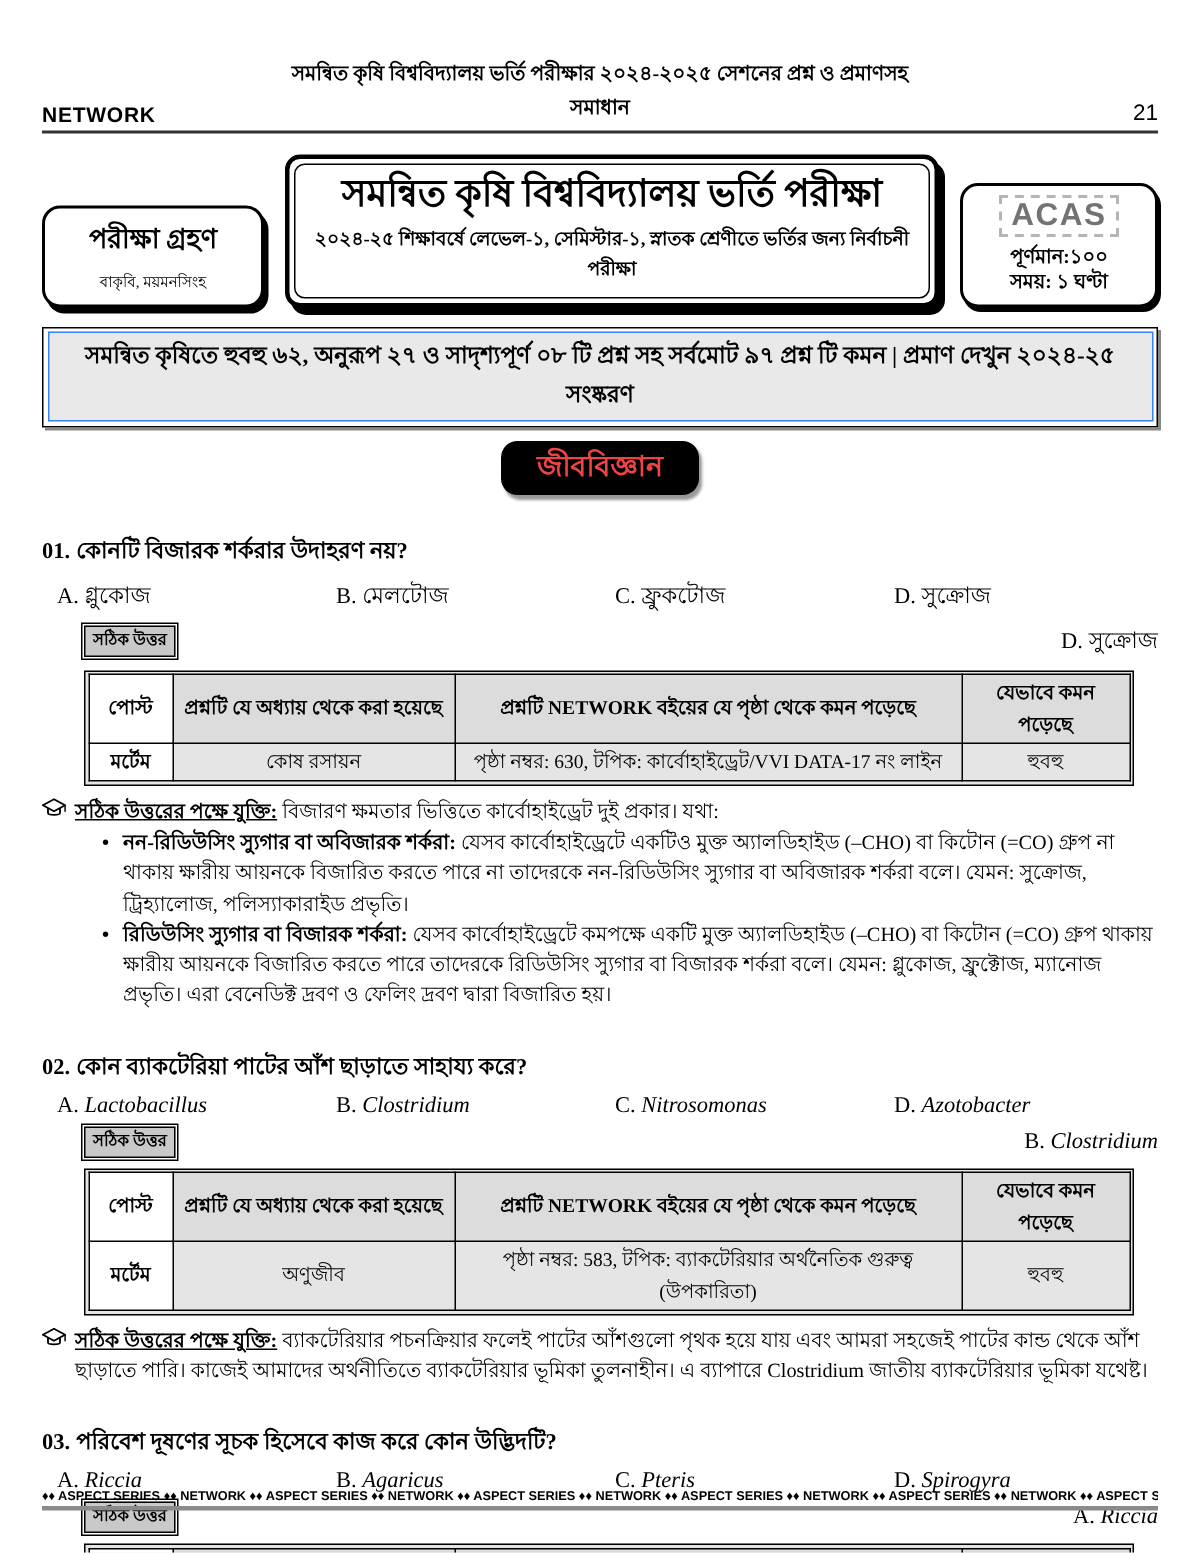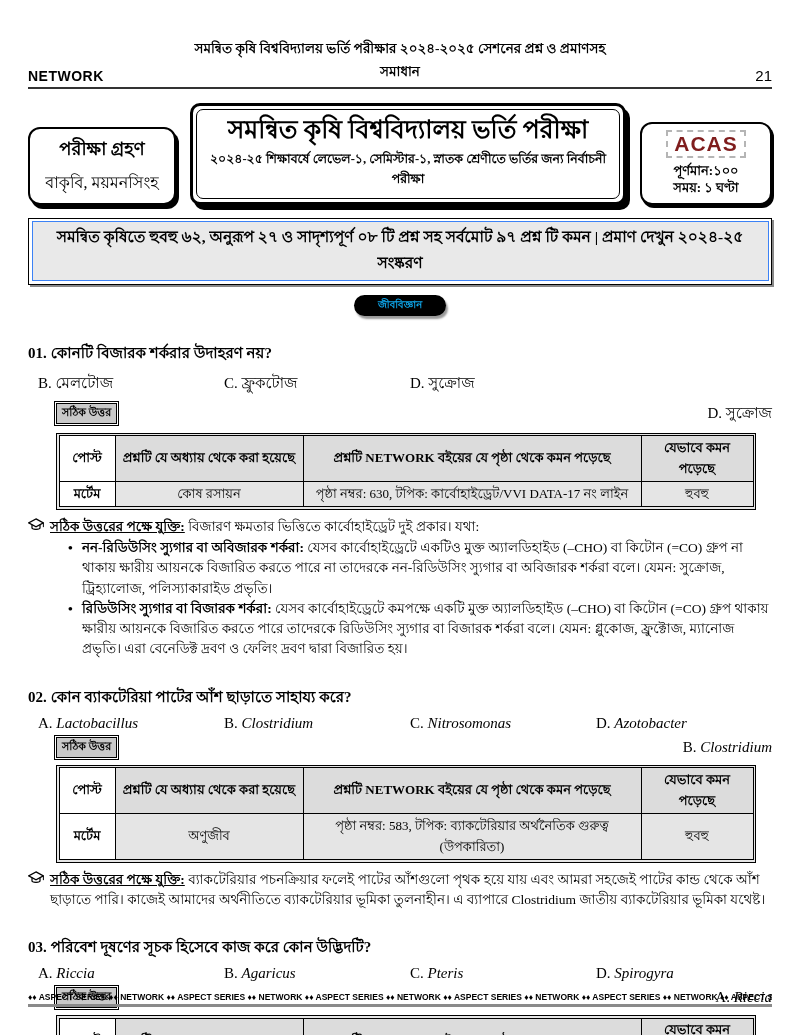--- a/index.html
+++ b/index.html
@@ -15,38 +15,38 @@
   .hdr { display:flex; align-items:flex-end; border-bottom:2px solid #333; padding-bottom:3px; }
   .hdr-brand { font-family:"Liberation Sans","DejaVu Sans",sans-serif; font-weight:bold; font-size:14px; letter-spacing:.5px; width:150px; }
   .hdr-title { flex:1; text-align:center; font-size:13.5px; font-weight:bold; }
   .hdr-page { width:150px; text-align:right; font-family:"Liberation Sans",sans-serif; font-weight:normal; font-size:15px; }
 
   
   .boxrow { display:flex; gap:14px; margin-top:14px; align-items:flex-end; }
   .box-left { width:148px; border:2px solid #000; border-radius:12px; box-shadow:3px 4px 0 #000; background:#fff;
               display:flex; flex-direction:column; justify-content:center; text-align:center; padding:6px 4px; }
   .box-left .l1 { font-size:18px; font-weight:bold; }
-  .box-left .l2 { font-size:16px; margin-top:4px; }
+  .box-left .l2 { font-size:10px; margin-top:4px; }
   .box-center { flex:1; border:3px solid #000; border-radius:10px; box-shadow:4px 5px 0 #000; padding:3px; background:#fff; }
   .box-center-inner { border:1.5px solid #000; border-radius:7px; height:100%; text-align:center; padding:6px 8px 8px 8px; }
   .box-center .title { font-size:25px; font-weight:bold; line-height:1.15; }
   .box-center .subtitle { font-size:12.5px; font-weight:bold; margin-top:5px; }
   .box-right { width:132px; border:2px solid #000; border-radius:12px; box-shadow:2px 3px 0 #000; background:#fff;
                display:flex; flex-direction:column; align-items:center; justify-content:center; padding:6px 2px; }
-  .acas { font-family:"Liberation Sans","DejaVu Sans",sans-serif; font-weight:bold; font-size:21px; color:#7f1d1d;
+  .acas { font-family:"Liberation Sans","DejaVu Sans",sans-serif; font-weight:bold; font-size:21px; color:#737373;
           border:2px dashed #b5b5b5; padding:0 6px; letter-spacing:1px; }
   .box-right .meta { font-size:13px; font-weight:bold; margin-top:4px; line-height:1.35; text-align:center; }
 
   
   .banner { margin-top:13px; border:1px solid #000; padding:2.5px; box-shadow:2px 2px 0 #888; }
   .banner-inner { border:1px solid #3b82f6; background:#e9e9e9; text-align:center; font-size:15.5px; font-weight:bold; padding:3px 4px; }
 
   
   .pillrow { text-align:center; margin-top:9px; }
-  .pill { display:inline-block; background:#000; color:#0ea5e9; font-size:10px; font-weight:bold;
+  .pill { display:inline-block; background:#000; color:#ef4444; font-size:19px; font-weight:bold;
           border-radius:11px; padding:2px 24px; box-shadow:2px 3px 2px #999; }
 
   
   .q { margin-top:8px; }
   .qline { font-size:15px; font-weight:bold;margin-top:25px; }
   .qnum { margin-right:4px; }
   .opts { display:flex; margin-left:10px; margin-top:5px; font-size:15px; }
   .opt { width:186px; }
   .opt:last-child { width:auto; }
   .latin .ov { font-style:italic; }
@@ -115,20 +115,21 @@
 
   <div class="pillrow">
     <span class="pill">জীববিজ্ঞান</span>
   </div>
 
   <section class="q">
     <div class="qline">
       <span class="qnum">01.</span><span class="qtext">কোনটি বিজারক শর্করার উদাহরণ নয়?</span>
     </div>
     <div class="opts">
+      <span class="opt"><span>A.</span> <span class="ov">গ্লুকোজ</span></span>
       <span class="opt"><span>B.</span> <span class="ov">মেলটোজ</span></span>
       <span class="opt"><span>C.</span> <span class="ov">ফ্রুকটোজ</span></span>
       <span class="opt"><span>D.</span> <span class="ov">সুক্রোজ</span></span>
     </div>
     <div class="ansline">
       <span class="badge">সঠিক উত্তর</span>
       <span class="ans"><span>D.</span> <span class="ov">সুক্রোজ</span></span>
     </div>
     <div class="pmwrap">
       <table>

